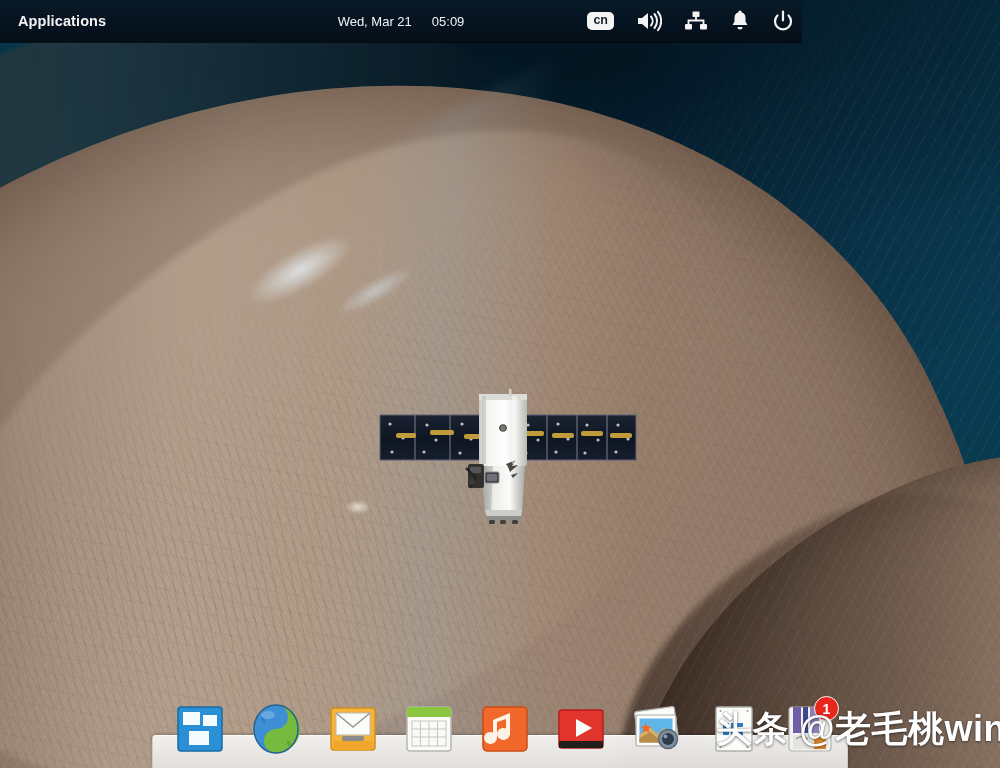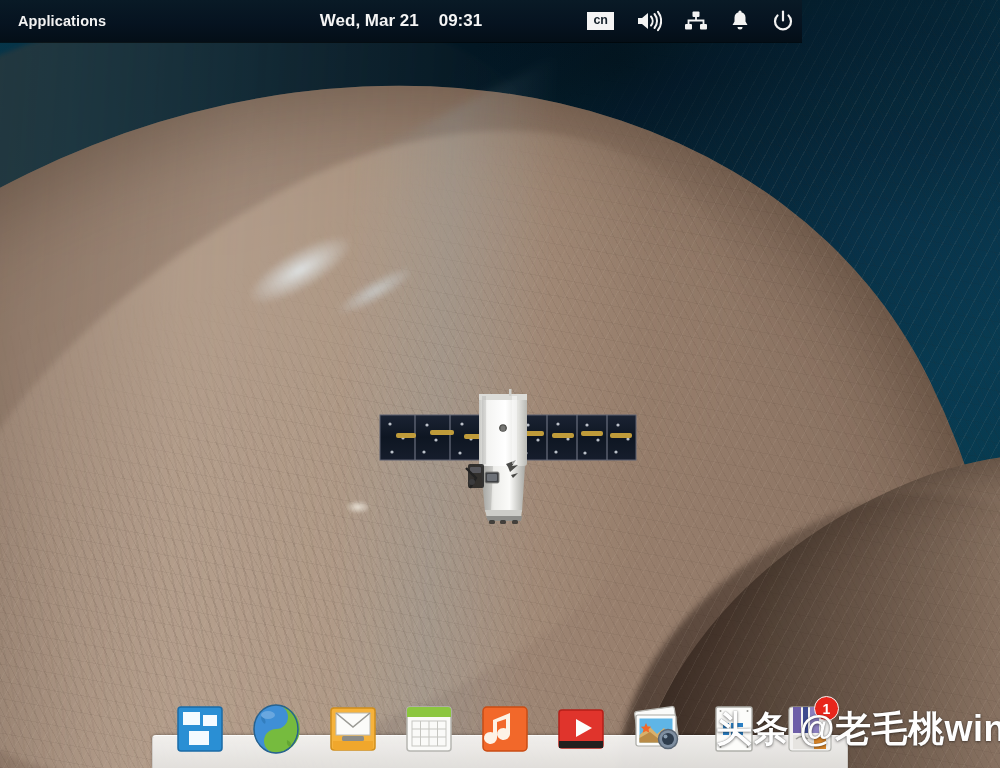--- a/index.html
+++ b/index.html
@@ -152,33 +152,33 @@
     box-shadow:0 1px 0 rgba(0,0,0,.6);
   }
   #apps-btn{
     margin-left:10px; padding:4px 8px;
     font-size:14.5px; font-weight:bold; letter-spacing:.1px;
     color:#f2f2f2; border-radius:4px; cursor:pointer;
   }
   #clock{
     position:absolute; left:0; right:0; margin:0 auto;
     width:300px; text-align:center;
-    font-size:17px; font-weight:bold; color:#f4f4f4;
+    font-size:13px; font-weight:normal; color:#f4f4f4;
     cursor:pointer;
     display:flex; justify-content:center; gap:20px;
   }
   #tray{
     position:absolute; right:8px; top:0; height:42px;
     display:flex; align-items:center; gap:22px;
   }
   .tray-item{ display:flex; align-items:center; cursor:pointer; }
   .ime-chip{
     background:#f4f4f4; color:#16222c;
     font-size:12.5px; font-weight:bold;
-    border-radius:0; padding:2px 6px 3px;
+    border-radius:5px; padding:2px 6px 3px;
     line-height:1; min-width:26px; text-align:right;
   }
 
   
   #dock{
     position:absolute;
     left:152px; top:735px;
     width:696px; height:33px;
     background:linear-gradient(180deg, rgba(243,242,240,.97) 0%, rgba(228,226,223,.96) 100%);
     border-top:1px solid rgba(255,255,255,.85);
@@ -368,21 +368,21 @@
 </div>
 
 <div id="topbar">
 
   <div id="apps-btn">
     <span>Applications</span>
   </div>
 
   <div id="clock">
     <span>Wed, Mar 21</span>
-    <span>09:31</span>
+    <span>05:09</span>
   </div>
 
   <div id="tray">
 
     <div class="tray-item">
       <span class="ime-chip">cn</span>
     </div>
 
     <div class="tray-item">
       <svg width="26" height="22" viewBox="0 0 26 22" xmlns="http://www.w3.org/2000/svg">

